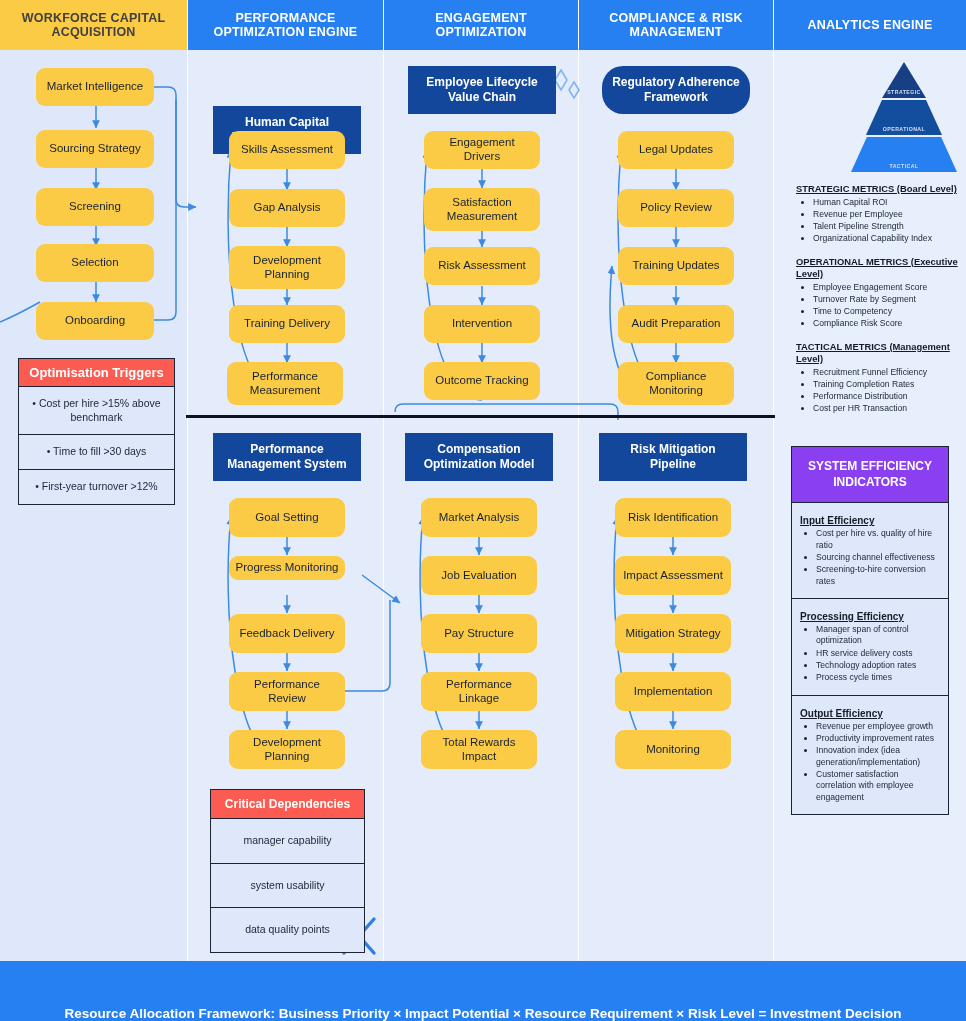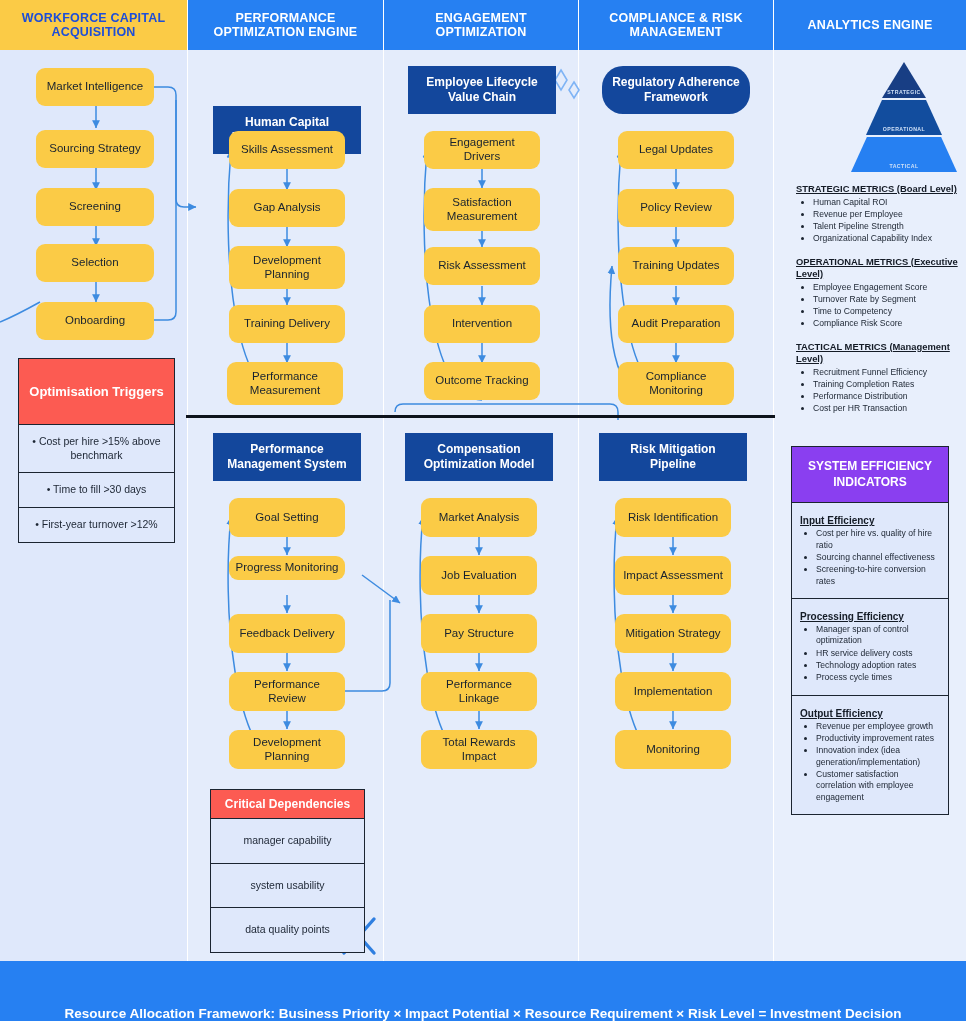--- a/index.html
+++ b/index.html
@@ -13,21 +13,21 @@
   }
 
   
   #header-band { display:flex; width:966px; height:50px; }
   .col-header {
     display:flex; align-items:center; justify-content:center;
     text-align:center; font-weight:bold; font-size:12.5px;
     letter-spacing:.2px; line-height:1.15; padding:0 6px;
     border-right:1px solid #ffffff;
   }
-  .col-header.acq  { background:#fbcb46; color:#1d4ed8; width:188px; }
+  .col-header.acq  { background:#fbcb46; color:#404040; width:188px; }
   .col-header.blue { background:#2680f2; color:#ffffff; }
   .ch-w2 { width:196px; } .ch-w3 { width:195px; }
   .ch-w4 { width:195px; } .ch-w5 { width:192px; border-right:none; }
 
   
   #strips { position:absolute; top:50px; left:0; width:966px; height:911px; display:flex; }
   .strip { height:100%; border-right:1px solid #ffffff; }
   .strip.s1{ width:188px; background:#dfe8fb; }
   .strip.s2{ width:196px; background:#e4ecfb; }
   .strip.s3{ width:195px; background:#e4ecfb; }
@@ -51,21 +51,21 @@
   .sec-title {
     position:absolute; background:#13479c; color:#fff;
     display:flex; align-items:center; justify-content:center; text-align:center;
     font-weight:bold; font-size:12px; line-height:1.25; padding:3px 8px;
   }
 
   
   .tbl { position:absolute; border:1.6px solid #1b2430; background:#dfe8fb; }
   .tbl .thead {
     background:#fc5b52; color:#ffffff; font-weight:bold; font-size:13px;
-    text-align:center; padding:25px 4px; border-bottom:1.6px solid #1b2430;
+    text-align:center; padding:6px 4px; border-bottom:1.6px solid #1b2430;
   }
   .tbl .trow {
     font-size:10.5px; color:#1c2533; text-align:center;
     padding:10px 9px; line-height:1.3; border-bottom:1.6px solid #1b2430;
   }
   .tbl .trow:last-child { border-bottom:none; }
   .tbl.crit .thead { font-size:12px; padding:7px 4px; }
   .tbl.crit .trow { padding:15px 8px; font-size:10.5px; }
 
   

